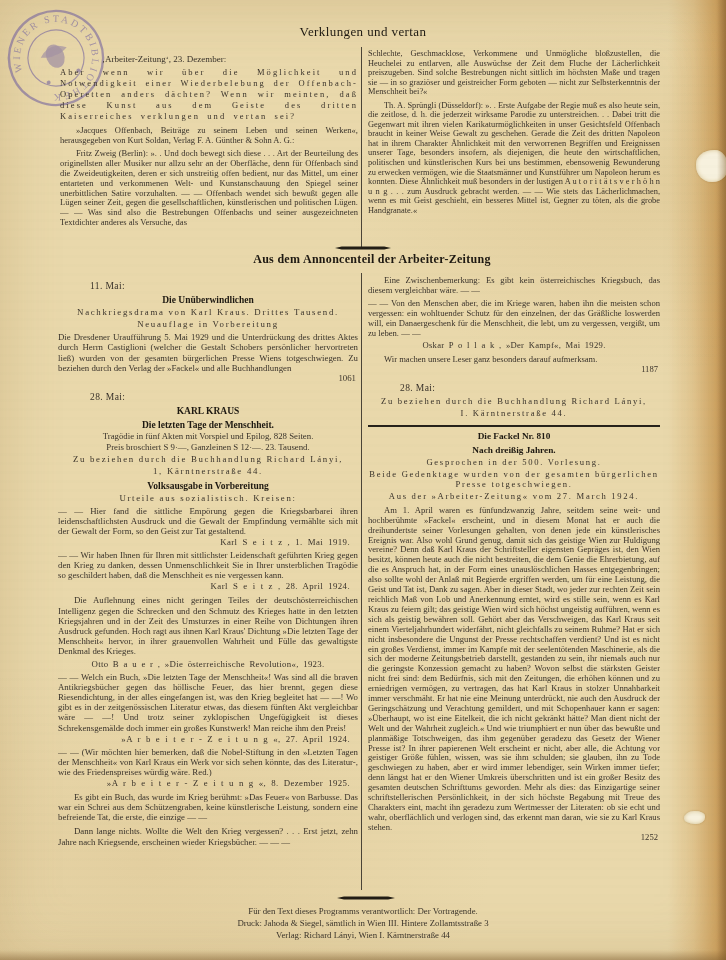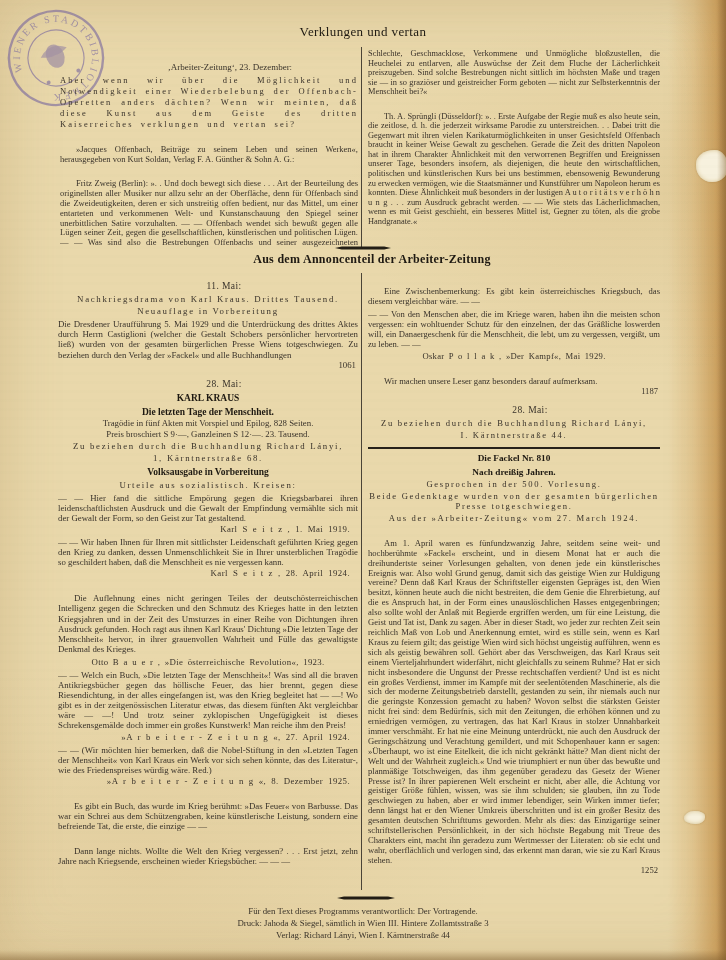--- a/index.html
+++ b/index.html
@@ -40,23 +40,23 @@
   .taper{position:absolute;background:#211c14;height:4px;
     clip-path:polygon(0 50%,12% 10%,88% 10%,100% 50%,88% 90%,12% 90%);}
   .taper1{left:335px;top:246px;width:56px;}
   .taper2{left:337px;top:896px;width:58px;}
 
   .section-header{position:absolute;top:252px;left:0;width:726px;text-align:center;
     font-weight:bold;font-size:12px;color:#1d1811;letter-spacing:.3px;padding-left:9px;}
 
   
   .blk{margin:0;}
-  .label{font-size:9.5px;margin:9px 0 3px 32px;text-align:center;letter-spacing:.4px;}
-  .label-q{font-size:9px;margin:16px 0 2px 42px;text-align:center;}
-  .para{text-align:justify;text-indent:16px;margin-top:15px;}
+  .label{font-size:9.5px;margin:9px 0 3px 32px;text-align:left;letter-spacing:.4px;}
+  .label-q{font-size:9px;margin:8px 0 2px 42px;text-align:left;}
+  .para{text-align:justify;text-indent:16px;margin-top:4px;}
   .para-ni{text-align:justify;margin-top:3px;}
   .para-sp{text-align:justify;letter-spacing:2.1px;word-spacing:3px;line-height:11px;margin-top:2px;}
   .center{text-align:center;margin-top:1px;}
   .center-b{text-align:center;font-weight:bold;font-size:1.08em;color:#1d1811;margin-top:4px;}
   .center-sp{text-align:center;letter-spacing:1.7px;margin-top:2px;}
   .attr-r{text-align:right;margin:1px 8px 2px 0;word-spacing:2.5px;letter-spacing:.4px;}
   .attr-c{text-align:center;margin:3px 0 2px;word-spacing:2px;letter-spacing:.3px;}
   .num-r{text-align:right;margin:0 2px 1px 0;}
   .rule{height:2.5px;background:#26211a;margin:6px 0 5px;}
 
@@ -100,31 +100,32 @@
   <div class="col col-tr">
       <div class="blk para-ni">Schlechte, Geschmacklose, Verkommene und Unmögliche bloßzustellen, die Heuchelei zu entlarven, alle Auswüchse der Zeit dem Fluche der Lächerlichkeit preiszugeben. Sind solche Bestrebungen nicht sittlich im höchsten Maße und tragen sie — in so graziöser und geistreicher Form geboten — nicht zur Selbsterkenntnis der Menschheit bei?«</div>
       <div class="blk para">Th. A. Sprüngli (Düsseldorf): ». . Erste Aufgabe der Regie muß es also heute sein, die zeitlose, d. h. die jederzeit wirksame Parodie zu unterstreichen. . . Dabei tritt die Gegenwart mit ihren vielen Karikaturmöglichkeiten in unser Gesichtsfeld Offenbach braucht in keiner Weise Gewalt zu geschehen. Gerade die Zeit des dritten Napoleon hat in ihrem Charakter Ähnlichkeit mit den verworrenen Begriffen und Ereignissen unserer Tage, besonders insofern, als diejenigen, die heute den wirtschaftlichen, politischen und künstlerischen Kurs bei uns bestimmen, ebensowenig Bewunderung zu erwecken vermögen, wie die Staatsmänner und Kunstführer um Napoleon herum es konnten. Diese Ähnlichkeit muß besonders in der lustigen A u t o r i t ä t s v e r h ö h n u n g . . . zum Ausdruck gebracht werden. — — Wie stets das Lächerlichmachen, wenn es mit Geist geschieht, ein besseres Mittel ist, Gegner zu töten, als die grobe Handgranate.«</div>
     </div>
 
   <div class="taper taper1"></div>
   <div class="section-header">Aus dem Annoncenteil der Arbeiter-Zeitung</div>
 
   <div class="col col-bl">
       <div class="blk label">11. Mai:</div>
+      <div class="blk center-b">Die Unüberwindlichen</div>
       <div class="blk center-sp">Nachkriegsdrama von Karl Kraus. Drittes Tausend.</div>
       <div class="blk center-sp">Neuauflage in Vorbereitung</div>
       <div class="blk para-ni">Die Dresdener Uraufführung 5. Mai 1929 und die Unterdrückung des drittes Aktes durch Herrn Castiglioni (welcher die Gestalt Schobers persönlicher hervortreten ließ) wurden von der gesamten bürgerlichen Presse Wiens totgeschwiegen. Zu beziehen durch den Verlag der »Fackel« und alle Buchhandlungen</div>
       <div class="blk num-r">1061</div>
       <div class="blk label">28. Mai:</div>
       <div class="blk center-b">KARL KRAUS</div>
       <div class="blk center-b">Die letzten Tage der Menschheit.</div>
       <div class="blk center">Tragödie in fünf Akten mit Vorspiel und Epilog, 828 Seiten.</div>
       <div class="blk center">Preis broschiert S 9·—,   Ganzleinen S 12·—.   23. Tausend.</div>
       <div class="blk center-sp">Zu beziehen durch die Buchhandlung Richard Lányi,</div>
-      <div class="blk center-sp">1, Kärntnerstraße 68.</div>
+      <div class="blk center-sp">1, Kärntnerstraße 44.</div>
       <div class="blk center-b">Volksausgabe in Vorbereitung</div>
       <div class="blk center-sp">Urteile aus sozialistisch. Kreisen:</div>
       <div class="blk para-ni">— — Hier fand die sittliche Empörung gegen die Kriegsbarbarei ihren leidenschaftlichsten Ausdruck und die Gewalt der Empfindung vermählte sich mit der Gewalt der Form, so den Geist zur Tat gestaltend.</div>
       <div class="blk attr-r">Karl S e i t z , 1. Mai 1919.</div>
       <div class="blk para-ni">— — Wir haben Ihnen für Ihren mit sittlichster Leidenschaft geführten Krieg gegen den Krieg zu danken, dessen Unmenschlichkeit Sie in Ihrer unsterblichen Tragödie so geschildert haben, daß die Menschheit es nie vergessen kann.</div>
       <div class="blk attr-r">Karl S e i t z , 28. April 1924.</div>
       <div class="blk para">Die Auflehnung eines nicht geringen Teiles der deutschösterreichischen Intelligenz gegen die Schrecken und den Schmutz des Krieges hatte in den letzten Kriegsjahren und in der Zeit des Umsturzes in einer Reihe von Dichtungen ihren Ausdruck gefunden. Hoch ragt aus ihnen Karl Kraus' Dichtung »Die letzten Tage der Menschheit« hervor, in ihrer grauenvollen Wahrheit und Fülle das gewaltigste Denkmal des Krieges.</div>
       <div class="blk attr-c">Otto B a u e r , »Die österreichische Revolution«, 1923.</div>
       <div class="blk para-ni">— — Welch ein Buch, »Die letzten Tage der Menschheit«! Was sind all die braven Antikriegsbücher gegen das höllische Feuer, das hier brennt, gegen diese Riesendichtung, in der alles eingefangen ist, was den Krieg begleitet hat — —! Wo gibt es in der zeitgenössischen Literatur etwas, das diesem fünften Akt vergleichbar wäre — —! Und trotz seiner zyklopischen Ungefügigkeit ist dieses Schrekensgemälde doch immer ein großes Kunstwerk! Man reiche ihm den Preis!</div>
       <div class="blk attr-r">»A r b e i t e r - Z e i t u n g «, 27. April 1924.</div>

